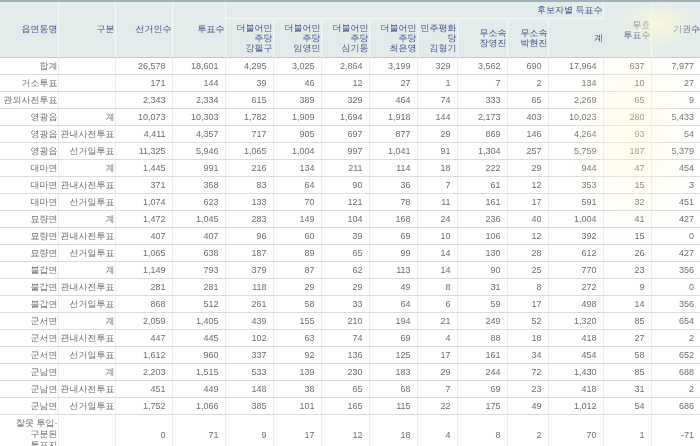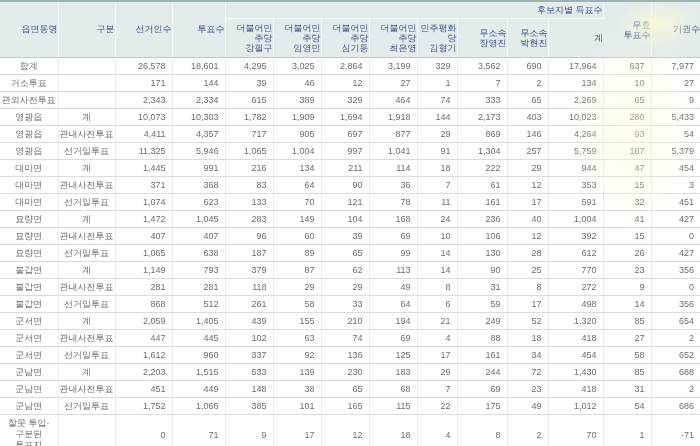--- a/index.html
+++ b/index.html
@@ -10,21 +10,21 @@
   thead th:last-child{border-right:none;}
   tr.hrow1 th.band{height:16px;border-bottom:1px solid var(--header-divider);}
   tr.hrow2 th{height:38px;border-bottom:1px solid var(--header-bottom-border);margin-left:35px;}
   thead th.side{border-bottom:1px solid var(--header-bottom-border);}
   .pre{white-space:pre-line;}
   thead .pre{line-height:10px;}
   th.cand span{display:block;line-height:10px;}
   td{font-size:9px;color:var(--body-text);height:16px;vertical-align:middle;border-bottom:1px solid var(--row-border);border-right:1px solid var(--col-border);white-space:nowrap;overflow:hidden;padding:0;}
   td:last-child{border-right:none;}
   td.num{text-align:right;padding-right:6px;}
-  td.lbl{text-align:center;padding-left:0;margin-top:28px;}
+  td.lbl{text-align:right;padding-left:0;margin-top:28px;}
   tr.tall td{height:auto;padding-top:3px;padding-bottom:3px;}
   tr.tall td.lbl{line-height:11px;}
   .watermark{position:absolute;top:0;right:0;width:150px;height:240px;pointer-events:none;
     background:radial-gradient(closest-side at 72% 10%, rgba(255,250,210,.75), rgba(255,250,210,0)),
                radial-gradient(closest-side at 55% 55%, rgba(255,250,210,.45), rgba(255,250,210,0));}
 </style>
 </head>
 <body>
 
 <div class="wrap">

